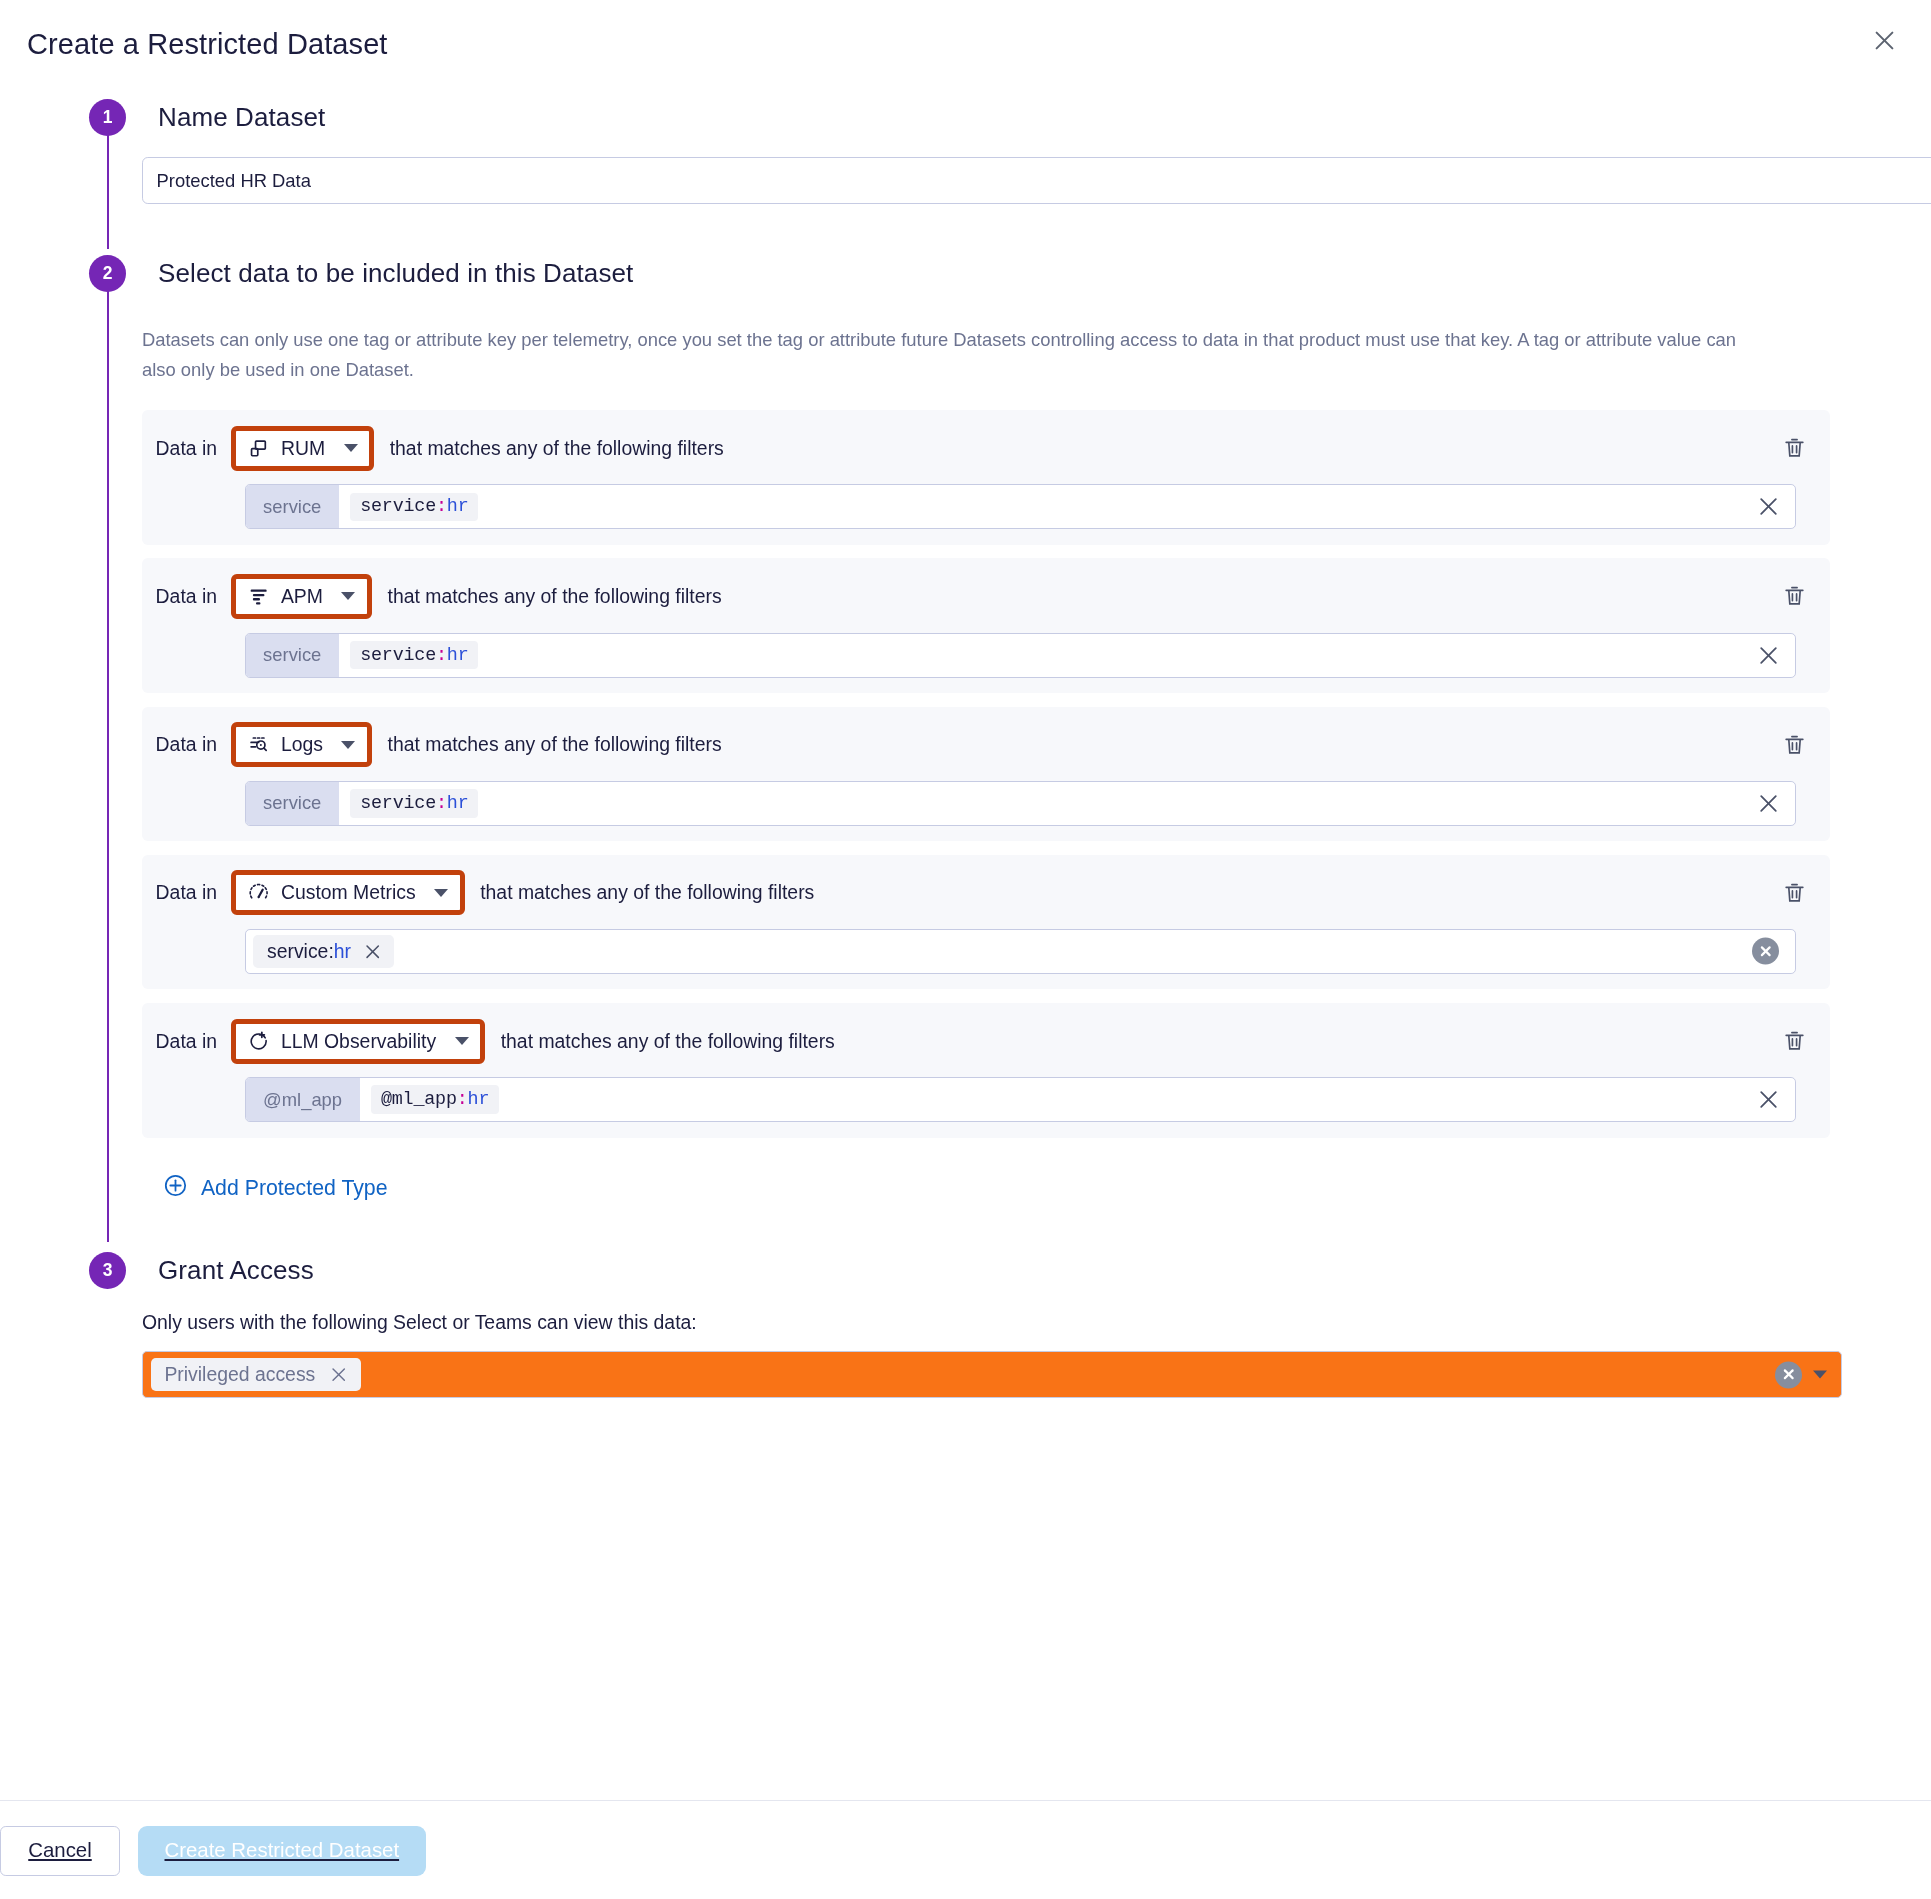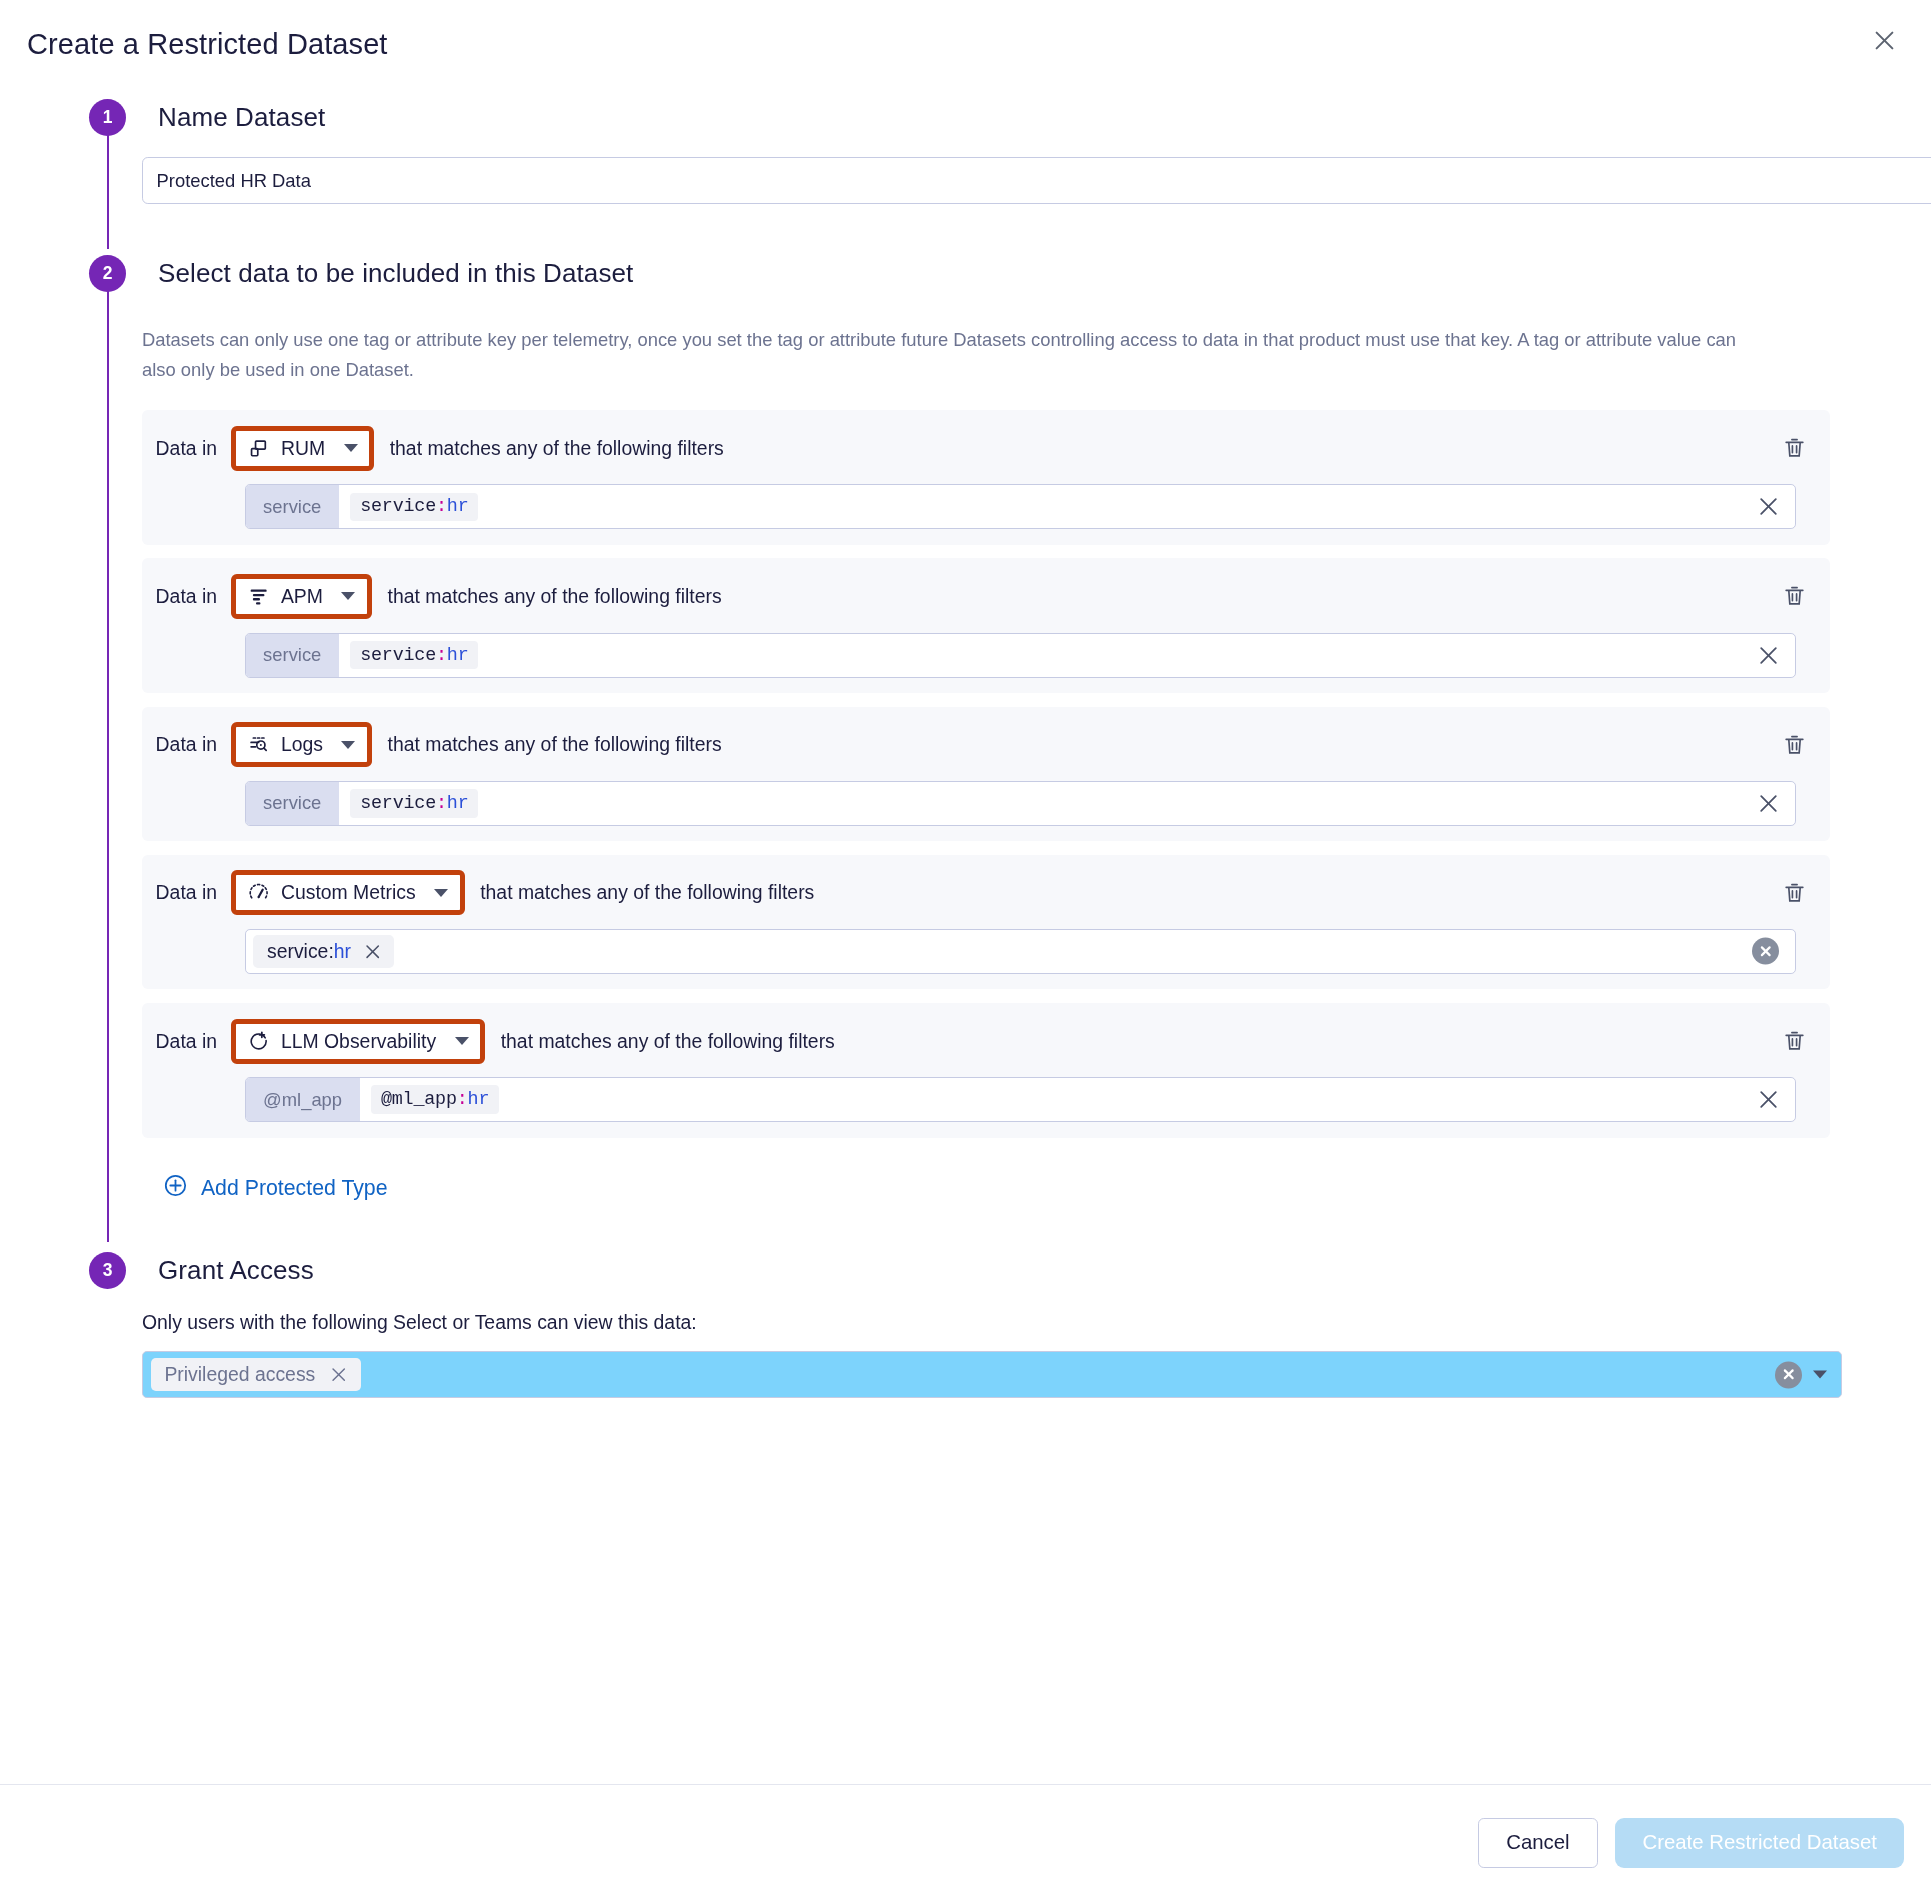--- a/index.html
+++ b/index.html
@@ -280,21 +280,21 @@
   }
   .grant-sub {
     margin-top: 21.3px;
     font-size: 19.4px;
     color: #1c1d3e;
   }
   .grant-select {
     margin-top: 17.5px;
     width: 1700px;
     height: 47px;
-    background: #7dd3fc;
+    background: #f97316;
     border: 1px solid #c6cbe3;
     border-radius: 4.9px;
     display: flex;
     align-items: center;
     padding: 0 9.7px 0 7.8px;
     position: relative;
   }
   .grant-token {
     display: inline-flex;
     align-items: center;
@@ -310,28 +310,28 @@
     position: absolute;
     right: 13.6px; top: 50%;
     transform: translateY(-50%);
     display: flex; align-items: center; gap: 11.6px;
   }
 
   
   .modal-footer {
     position: absolute;
     left: 0; right: 0; bottom: 0;
-    height: 116px;
+    height: 100px;
     border-top: 1px solid #e4e6ef;
     background: #ffffff;
     display: flex;
     align-items: center;
-    justify-content: flex-end;
     gap: 17.5px;
     padding-right: 27px;
+    text-decoration: underline;
   }
   .btn-cancel {
     height: 50px;
     min-width: 120px;
     padding: 0 21.3px;
     background: #ffffff;
     border: 1px solid #c6cbe3;
     border-radius: 5.8px;
     font-family: "Liberation Sans", sans-serif;
     font-size: 20.4px;

